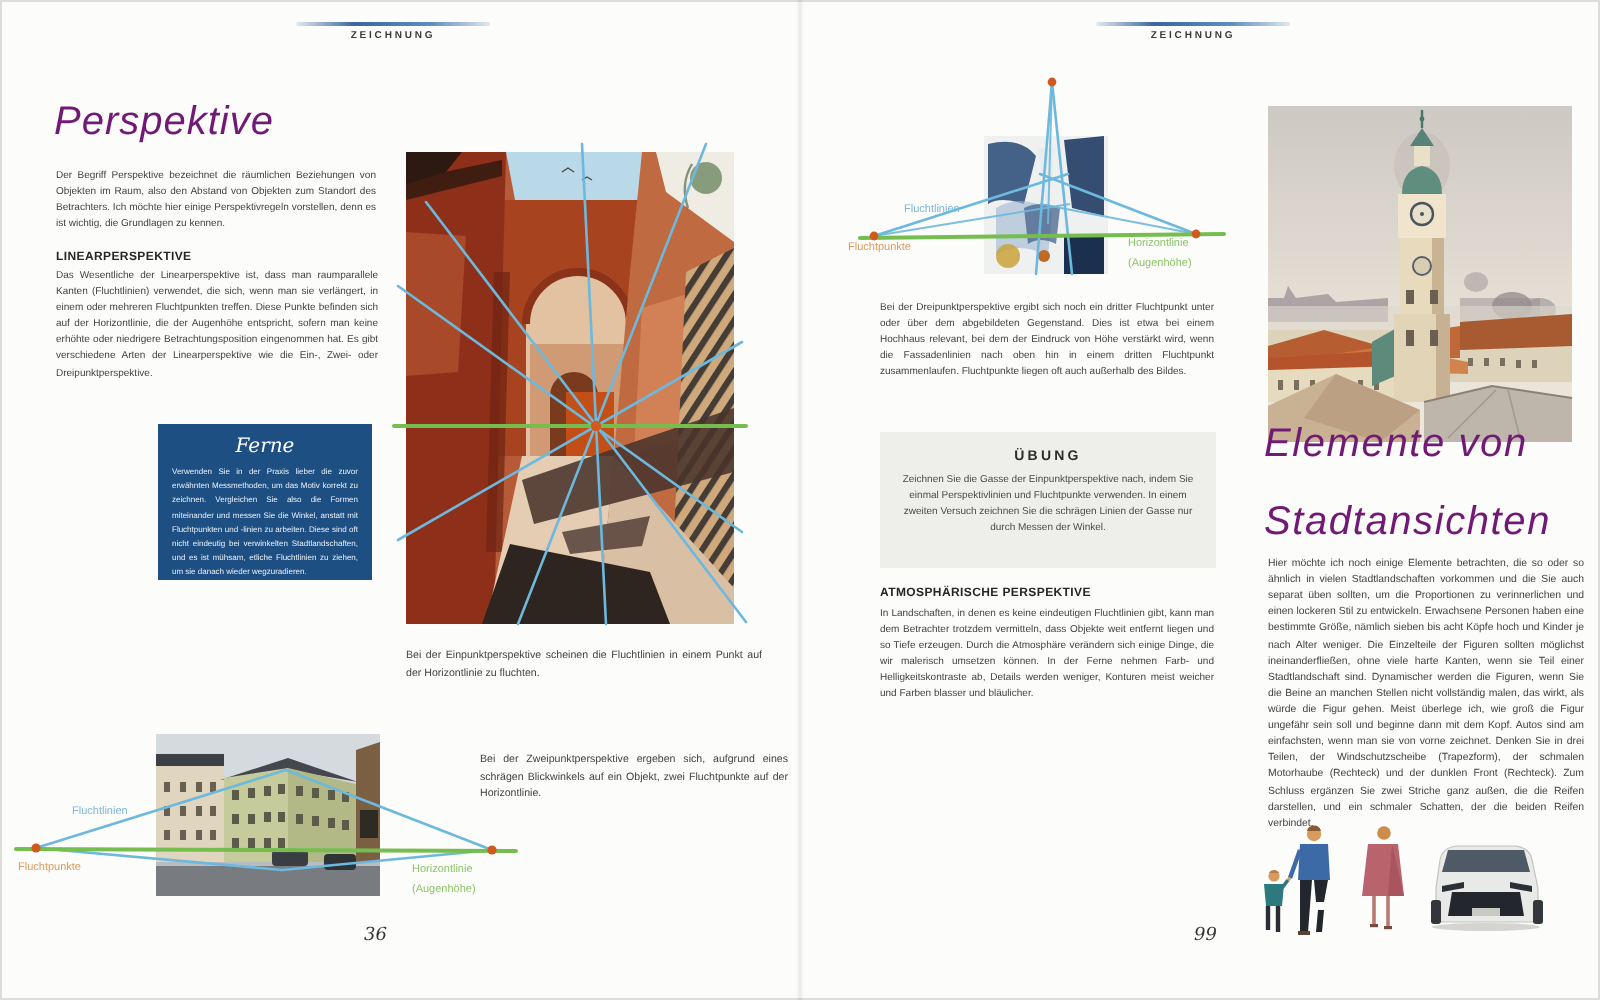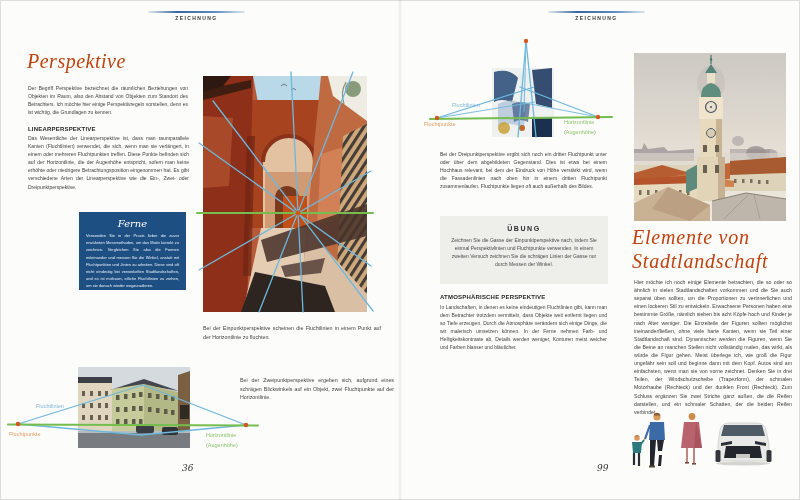--- a/index.html
+++ b/index.html
@@ -16,23 +16,23 @@
 
   
   .hdr-line { width:97px; height:1.6px; border-radius:2px;
     background:linear-gradient(90deg, rgba(90,130,180,.15), #39679e 30%, var(--header-blue) 70%, rgba(110,150,190,.2)); }
   .hdr-label { width:97px; text-align:center; font-size:5px; font-weight:700;
     letter-spacing:1.4px; color:#3b3b3b; }
   #hdrL-line { left:148px; top:11px; } #hdrL-text { left:148px; top:15px; }
   #hdrR-line { left:548px; top:11px; } #hdrR-text { left:548px; top:15px; }
 
   
-  .script { font-family:Liberation Serif, serif; font-style:italic; color:#c2410c; }
+  .script { font-family:Liberation Sans, sans-serif; font-style:italic; color:#701a75; }
   #title-perspektive { left:27px; top:50px; font-size:20px; letter-spacing:.5px; }
-  #title-elemente-1 { left:632px; top:226px; font-size:20px; letter-spacing:.8px; }
+  #title-elemente-1 { left:632px; top:211px; font-size:20px; letter-spacing:.8px; }
   #title-elemente-2 { left:632px; top:250px; font-size:20px; letter-spacing:.8px; }
 
   
   .body-txt { font-size:5px; line-height:1.62; text-align:justify; color:#424242; }
   .sec-head { font-size:6px; font-weight:700; color:#262626; letter-spacing:.2px; }
   #intro { left:28px; top:84px; width:160px; }
   #linear-heading { left:28px; top:126px; }
   #linear-text { left:28px; top:134px; width:161px; }
   #caption1 { left:203px; top:324px; width:178px; font-size:5.3px; }
   #caption2 { left:240px; top:376px; width:154px; font-size:5.3px; }
@@ -330,21 +330,21 @@
 
       <polygon points="0,168 0,150 34,134 76,152 76,168" fill="#c9b193"></polygon>
       <polygon points="34,134 76,152 56,168 18,156" fill="#bca083"></polygon>
       <polygon points="78,168 78,148 112,140 152,146 152,168" fill="#beb6aa"></polygon>
       <path d="M78,148 L112,140 L152,146" stroke="#8a8176" stroke-width="1" fill="none"></path>
       <path d="M90,166 L114,142 M126,166 L120,142" stroke="#a29a8e" stroke-width=".8" fill="none"></path>
     </svg>
   </div>
 
   <div class="abs script" id="title-elemente-1">Elemente von</div>
-  <div class="abs script" id="title-elemente-2">Stadtlandschaft</div>
+  <div class="abs script" id="title-elemente-2">Stadtansichten</div>
   <div class="abs body-txt" id="elements-text">Hier möchte ich noch einige Elemente betrachten, die so oder so ähnlich in vielen Stadtlandschaften vorkommen und die Sie auch separat üben sollten, um die Proportionen zu verinnerlichen und einen lockeren Stil zu entwickeln. Erwachsene Personen haben eine bestimmte Größe, nämlich sieben bis acht Köpfe hoch und Kinder je nach Alter weniger. Die Einzelteile der Figuren sollten möglichst ineinanderfließen, ohne viele harte Kanten, wenn sie Teil einer Stadtlandschaft sind. Dynamischer werden die Figuren, wenn Sie die Beine an manchen Stellen nicht vollständig malen, das wirkt, als würde die Figur gehen. Meist überlege ich, wie groß die Figur ungefähr sein soll und beginne dann mit dem Kopf. Autos sind am einfachsten, wenn man sie von vorne zeichnet. Denken Sie in drei Teilen, der Windschutzscheibe (Trapezform), der schmalen Motorhaube (Rechteck) und der dunklen Front (Rechteck). Zum Schluss ergänzen Sie zwei Striche ganz außen, die die Reifen darstellen, und ein schmaler Schatten, der die beiden Reifen verbindet.</div>
 
   <div class="abs" id="figures-art">
     <svg width="152" height="64" viewBox="0 0 152 64">
 
       <circle cx="13" cy="28" r="2.8" fill="#d99a5e"></circle>
       <path d="M10.5,26.5 a2.8,2.8 0 0 1 5,0" fill="#b97c44"></path>
       <path d="M8,32 L18,32 L17,43 L9,43 Z" fill="#2d7a7e"></path>
       <line x1="10" y1="43" x2="10" y2="55" stroke="#2a2d33" stroke-width="2.2"></line>
       <line x1="15" y1="43" x2="15" y2="56" stroke="#2a2d33" stroke-width="2.2"></line>

